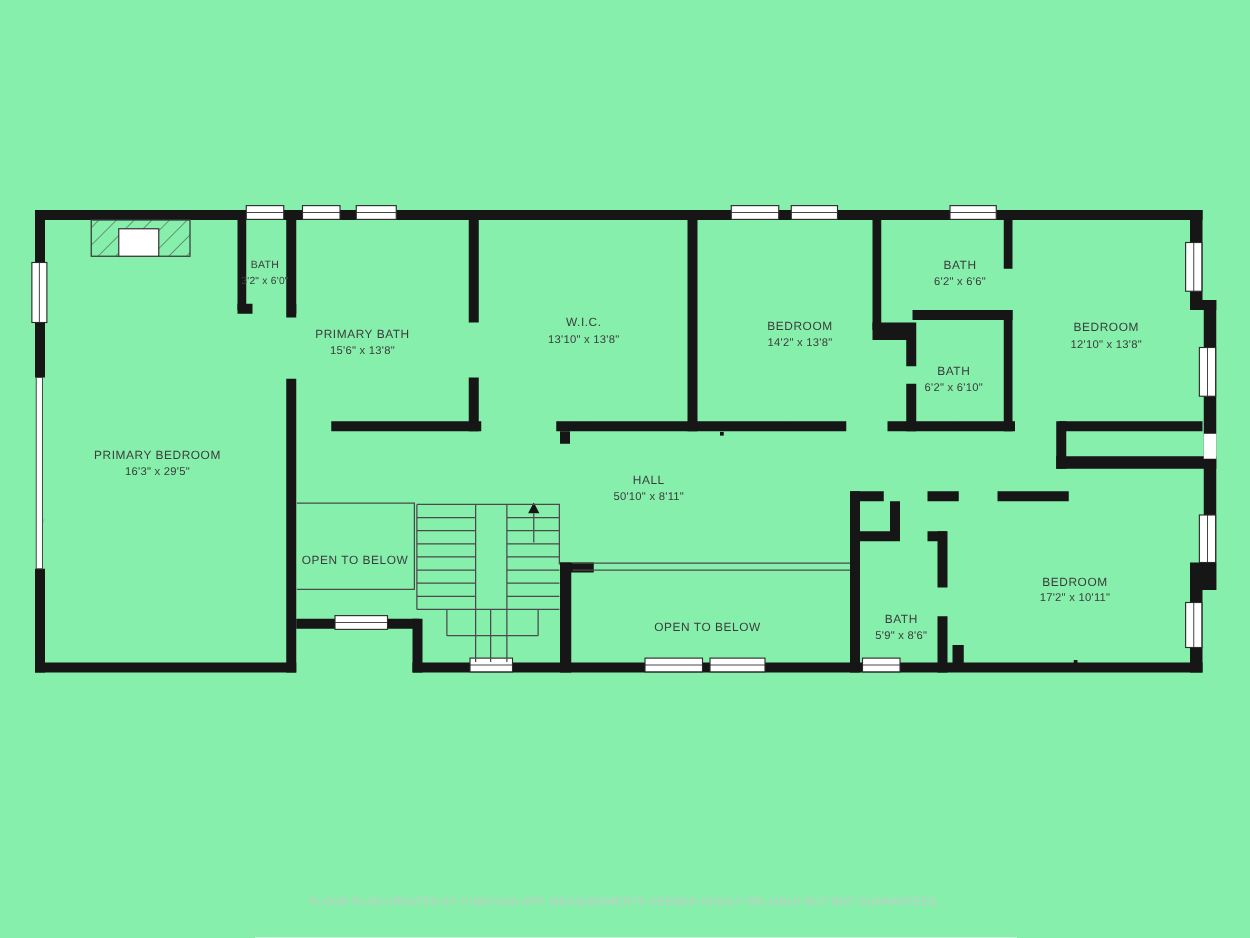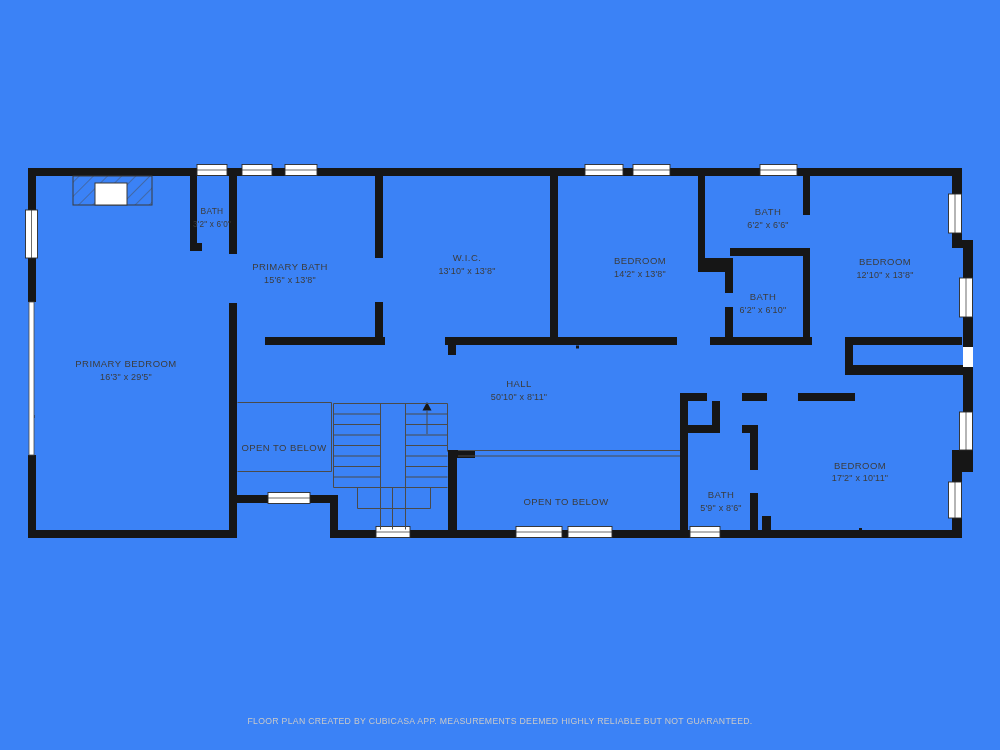--- a/index.html
+++ b/index.html
@@ -1,16 +1,16 @@
 <!DOCTYPE html>
 <html><head>
 <meta charset="utf-8">
 <style>
   html,body{margin:0;padding:0;background:#ffffff;}
-  .page{position:relative;width:1000px;height:750px;background:#3b82f6;overflow:hidden;
+  .page{position:relative;width:1000px;height:750px;background:#86efac;overflow:hidden;
         font-family:"Liberation Sans",sans-serif;}
   svg{display:block;}
   .win{fill:#ffffff;stroke:#2b2b2b;stroke-width:0.9;}
   .winline{stroke:#2b2b2b;stroke-width:0.7;}
   .thin{fill:none;stroke-width:1;}
   .gapfill{fill:#ffffff;stroke:none;}
   .rname{font-size:9.5px;letter-spacing:0.45px;}
   .rdims{font-size:9px;letter-spacing:0.2px;}
   .tiny .rname{font-size:8.4px;letter-spacing:0.3px;}
   .tiny .rdims{font-size:8.2px;}

